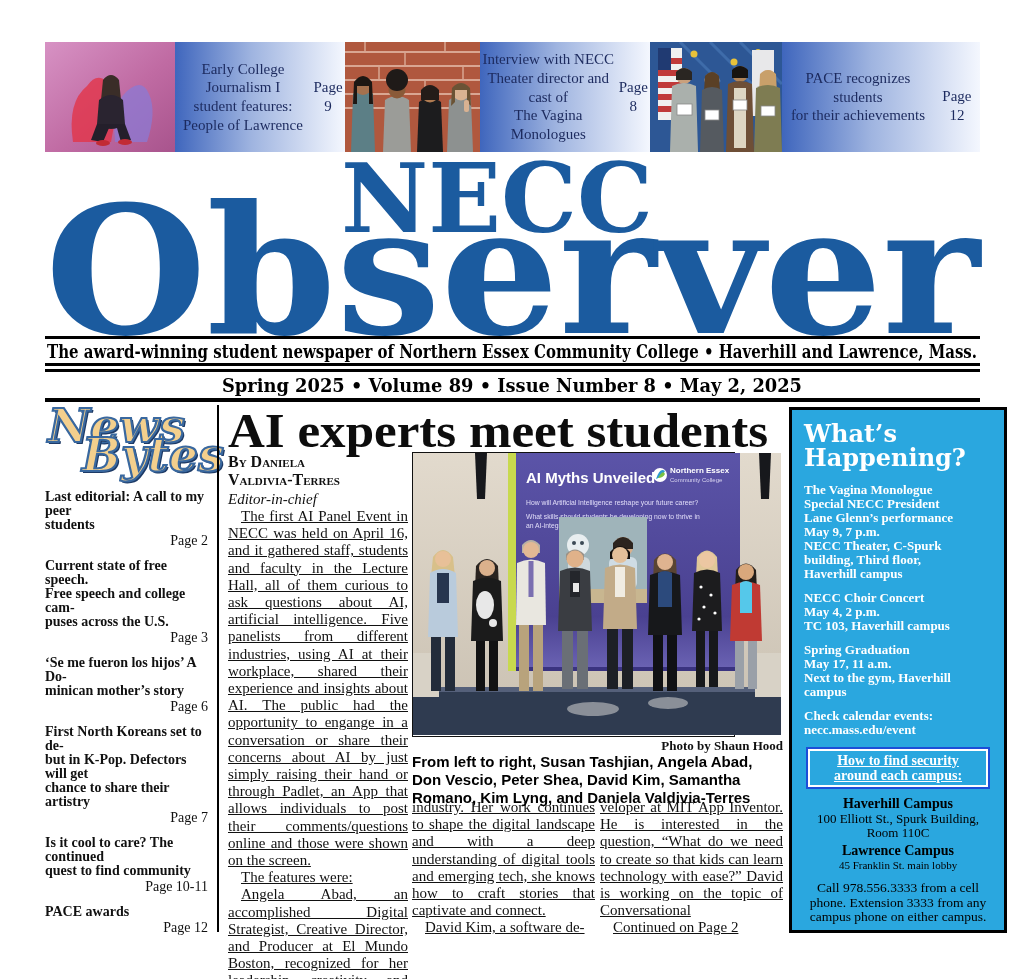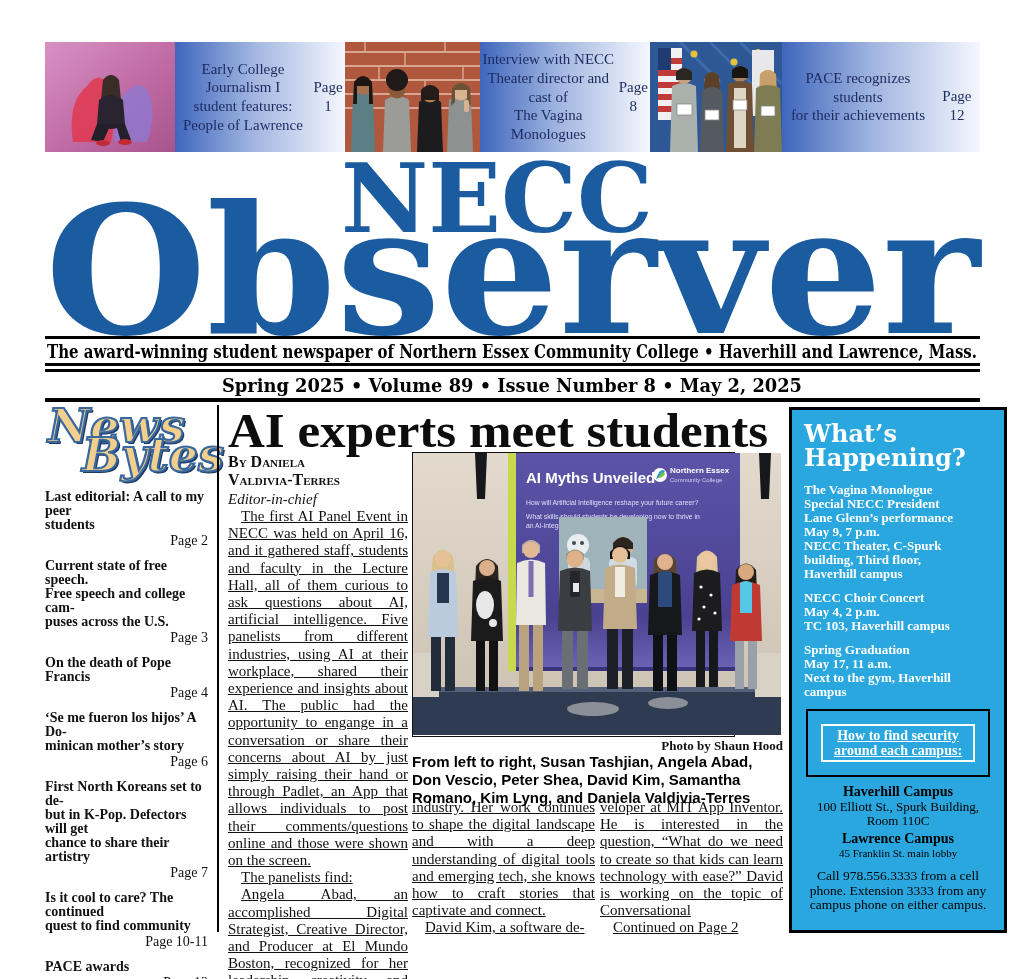--- a/index.html
+++ b/index.html
@@ -36,21 +36,21 @@
   .continued{font:italic 15.5px "Liberation Serif",serif;text-align:right;margin-top:32px;text-indent:0;}
   .photo-frame{top:452px;left:412px;width:323px;height:285px;border:1.5px solid #111;box-sizing:border-box;}
   .credit{top:739px;left:412px;width:371px;font:bold 13px/1.0 "Liberation Serif",serif;text-align:right;}
   .caption{top:753px;left:412px;width:371px;font:bold 15px/1.2 "Liberation Sans",sans-serif;color:#000;}
   .vr{background:#000;width:1.5px;}
   
   .sidebar{top:407px;left:789px;width:218px;height:526px;background:#2aa7df;border:3px solid #000;
            box-sizing:border-box;padding:12px 12px 8px;overflow:hidden;}
   .wh-title{font:bold 24px/1.02 "DejaVu Serif",serif;color:#fff;margin-bottom:12px;white-space:pre-line;}
   .wh-event{font:bold 13px/14px "Liberation Serif",serif;color:#fff;margin-bottom:10px;white-space:pre-line;}
-  .sec-outer{border:2px solid #000000;padding:13px;margin:2px 2px 8px;}
+  .sec-outer{border:2px solid #1d4ed8;padding:0;margin:2px 2px 8px;}
   .sec-inner{border:2px solid #fff;padding:2px 3px;}
   .sec-title{font:bold 14px/15px "Liberation Serif",serif;color:#fff;text-align:center;
              text-decoration:underline;white-space:pre-line;}
   .loc-name{font:bold 14px/1.05 "Liberation Serif",serif;color:#000;text-align:center;margin-top:4px;}
   .loc-detail{font:13px/14px "Liberation Serif",serif;color:#000;text-align:center;white-space:pre-line;}
   .loc-detail.sm{font-size:11px;}
   .sec-note{font:13.5px/14.5px "Liberation Serif",serif;color:#000;text-align:center;margin-top:9px;}
 </style>
 </head>
 <body>
@@ -75,21 +75,21 @@
       <path d="M54 58 Q66 48 78 58 L80 82 Q66 92 52 82 Z" fill="#2a2430"></path>
       <path d="M52 82 L46 98 L58 100 L64 86 L72 86 L76 100 L86 98 L80 82 Z" fill="#241f2b"></path>
       <ellipse cx="58" cy="101" rx="7" ry="3" fill="#c22b35"></ellipse>
       <ellipse cx="80" cy="100" rx="7" ry="3" fill="#c22b35"></ellipse>
     </svg>
 
     <div class="tbox" style="width:170px">
       <div class="thead">Early College Journalism I
 student features:
 People of Lawrence</div>
-      <div class="tpage">Page 1</div>
+      <div class="tpage">Page 9</div>
     </div>
 
     <svg class="tphoto" width="135" height="110" viewBox="0 0 135 110">
       <rect width="135" height="110" fill="#b0583e"></rect>
       <g stroke="#d9a692" stroke-width="2">
         <line x1="0" y1="10" x2="135" y2="10"></line>
           <line x1="0" y1="24" x2="135" y2="24"></line>
         <line x1="0" y1="38" x2="135" y2="38"></line>
           <line x1="0" y1="52" x2="135" y2="52"></line>
         <line x1="0" y1="66" x2="135" y2="66"></line>
@@ -199,24 +199,20 @@
 students</div>
       <div class="nb-page">Page 2</div>
     </div>
     <div class="nb-item">
       <div class="nb-title">Current state of free speech.
 Free speech and college cam-
 puses across the U.S.</div>
       <div class="nb-page">Page 3</div>
     </div>
     <div class="nb-item">
-      <div class="nb-title">On the death of Pope Francis</div>
-      <div class="nb-page">Page 4</div>
-    </div>
-    <div class="nb-item">
       <div class="nb-title">‘Se me fueron los hijos’ A Do-
 minican mother’s story</div>
       <div class="nb-page">Page 6</div>
     </div>
     <div class="nb-item">
       <div class="nb-title">First North Koreans set to de-
 but in K-Pop. Defectors will get
 chance to share their artistry</div>
       <div class="nb-page">Page 7</div>
     </div>
@@ -238,21 +234,21 @@
     <text x="0" y="45" font-family="Liberation Serif, serif" font-weight="bold" font-size="48" fill="#0d0d0d" textLength="540" lengthAdjust="spacingAndGlyphs">AI experts meet students</text>
   </svg>
   <div class="abs byline">
     <div class="byline-name">By Daniela
 Valdivia-Terres</div>
     <div class="byline-role">Editor-in-chief</div>
   </div>
 
   <div class="abs col1 bodycol">
     <p>The first AI Panel Event in NECC was held on April 16, and it gathered staff, students and faculty in the Lecture Hall, all of them curious to ask questions about AI, artificial intelligence. Five panelists from different industries, using AI at their workplace, shared their experience and insights about AI. The public had the opportunity to engange in a conversation or share their concerns about AI by just simply raising their hand or through Padlet, an App that allows individuals to post their comments/questions online and those were shown on the screen.</p>
-    <p>The panelists find:</p>
+    <p>The features were:</p>
     <p>Angela Abad, an accomplished Digital Strategist, Creative Director, and Producer at El Mundo Boston, recognized for her leadership, creativity, and innovation in the media</p>
   </div>
 
   <div class="abs photo-frame">
     <svg width="368" height="282" viewBox="0 0 368 282">
       <defs>
         <linearGradient id="wall" x1="0" y1="0" x2="0" y2="1">
           <stop offset="0" stop-color="#e2dacd"></stop>
             <stop offset="1" stop-color="#c9c0b1"></stop>
         </linearGradient>
@@ -398,20 +394,22 @@
 NECC Theater, C-Spurk
 building, Third floor,
 Haverhill campus</div>
     <div class="wh-event">NECC Choir Concert
 May 4, 2 p.m.
 TC 103, Haverhill campus</div>
     <div class="wh-event">Spring Graduation
 May 17, 11 a.m.
 Next to the gym, Haverhill
 campus</div>
+    <div class="wh-event">Check calendar events:
+necc.mass.edu/event</div>
     <div class="sec-outer">
       <div class="sec-inner">
         <div class="sec-title">How to find security
 around each campus:</div>
       </div>
     </div>
     <div class="loc-name">Haverhill Campus</div>
     <div class="loc-detail">100 Elliott St., Spurk Building,
 Room 110C</div>
     <div class="loc-name">Lawrence Campus</div>

